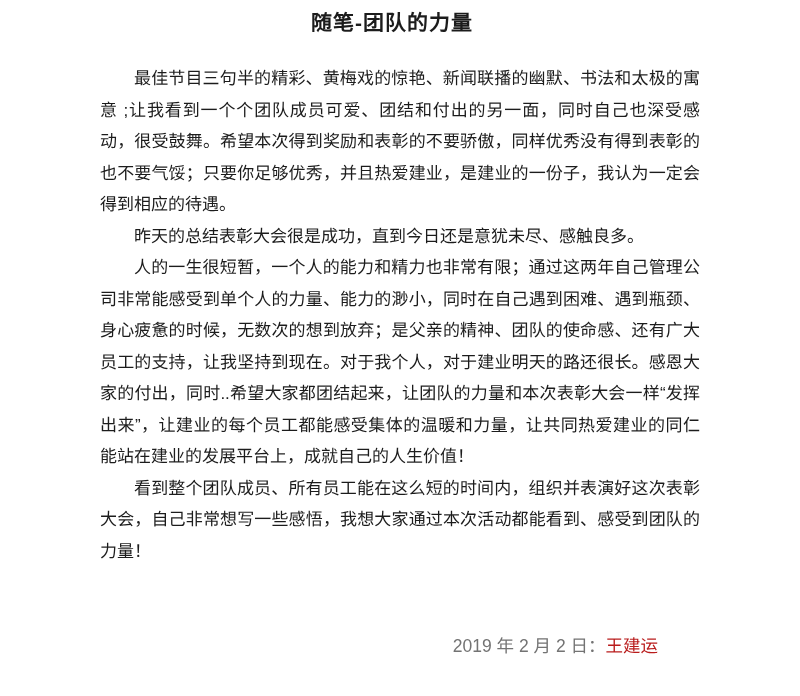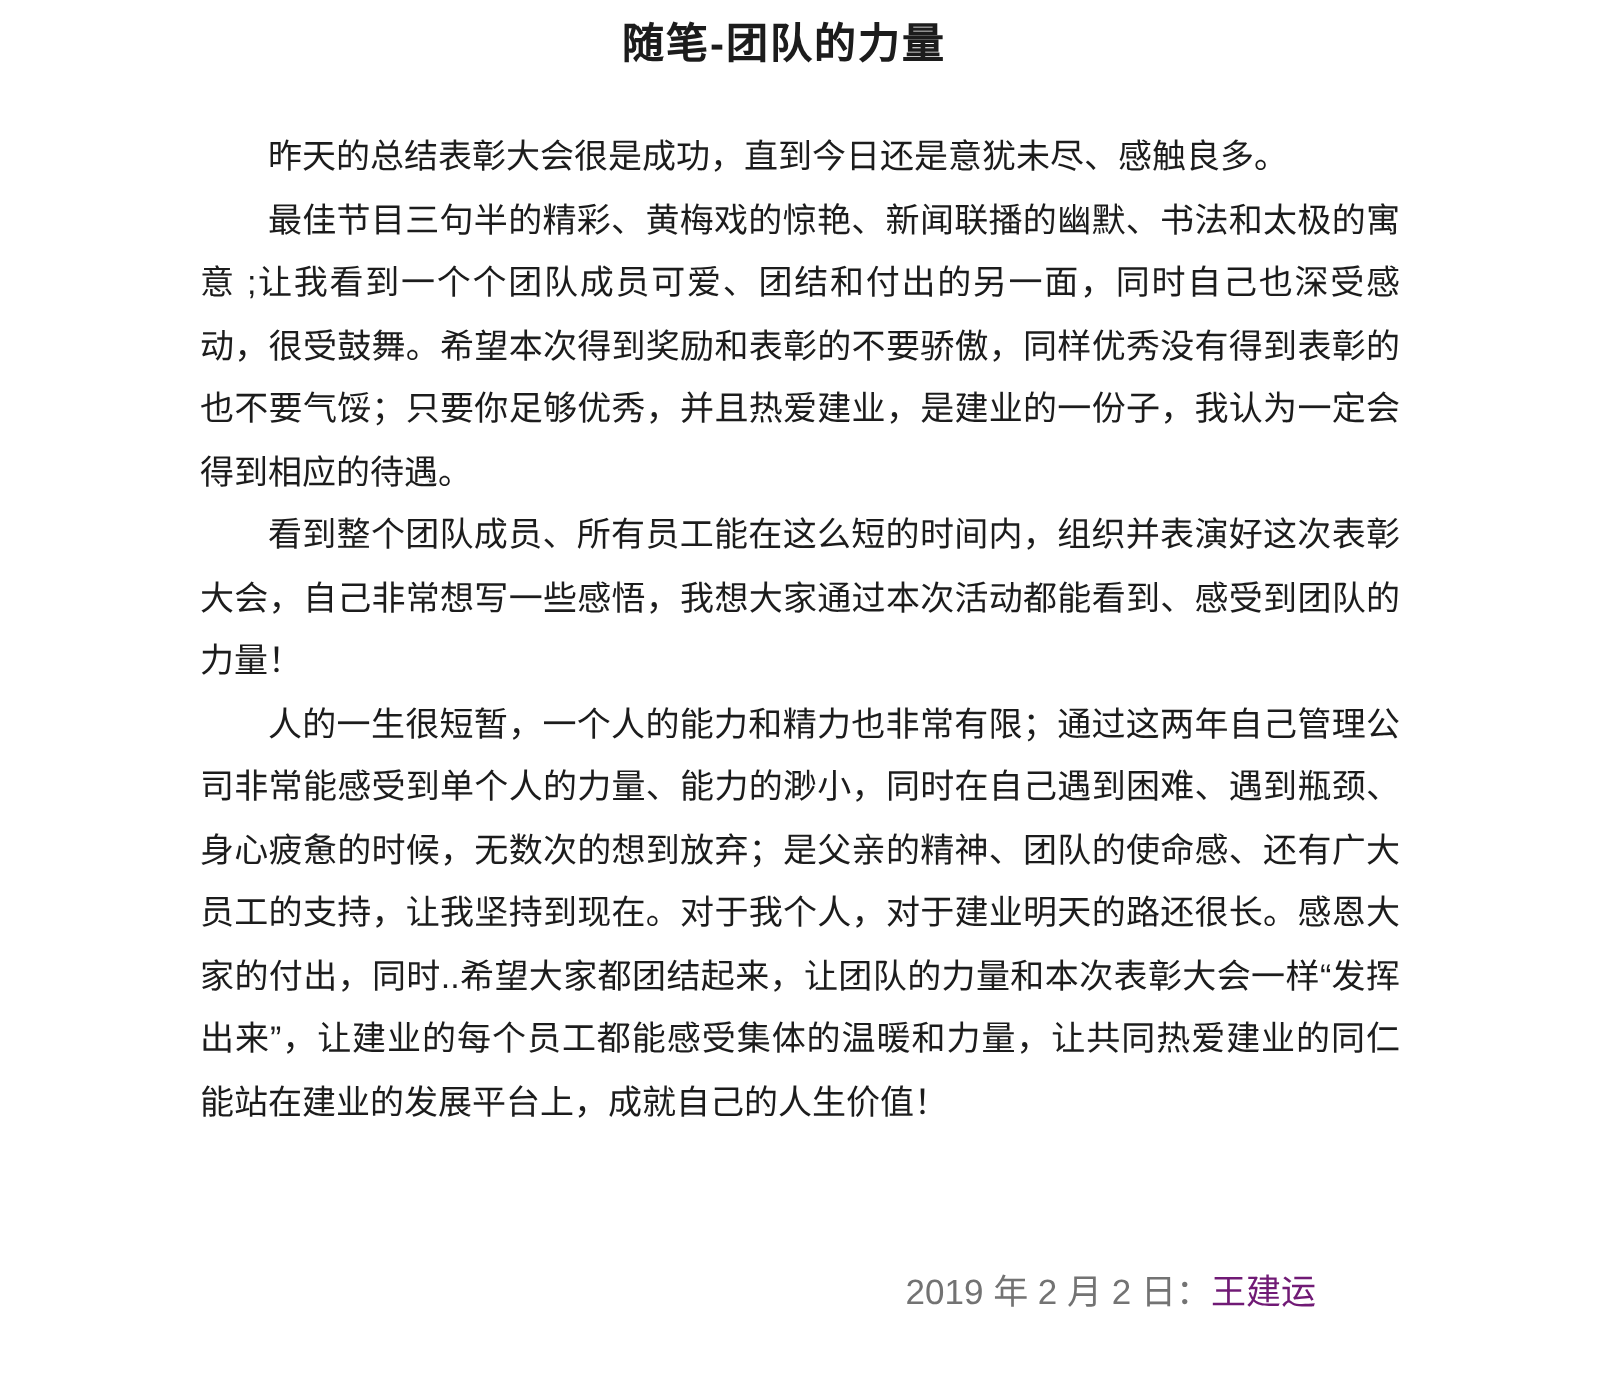--- a/index.html
+++ b/index.html
@@ -47,34 +47,34 @@
     line-height: 31.5px;
     white-space: nowrap;
   }
   .signature .sig-date {
     font-family: "Liberation Sans", sans-serif;
     color: #737373;
   }
   .signature .sig-name {
     font-family: Liberation Mono, monospace;
     font-weight: normal;
-    color: #701a75;
+    color: #b91c1c;
   }
 </style>
 </head>
 <body>
 
 <div class="page">
 
   <h1 class="doc-title">随笔-团队的力量</h1>
 
   <div class="doc-body">
+    <p>最佳节目三句半的精彩、黄梅戏的惊艳、新闻联播的幽默、书法和太极的寓意 ;让我看到一个个团队成员可爱、团结和付出的另一面，同时自己也深受感动，很受鼓舞。希望本次得到奖励和表彰的不要骄傲，同样优秀没有得到表彰的也不要气馁；只要你足够优秀，并且热爱建业，是建业的一份子，我认为一定会得到相应的待遇。</p>
     <p>昨天的总结表彰大会很是成功，直到今日还是意犹未尽、感触良多。</p>
-    <p>最佳节目三句半的精彩、黄梅戏的惊艳、新闻联播的幽默、书法和太极的寓意 ;让我看到一个个团队成员可爱、团结和付出的另一面，同时自己也深受感动，很受鼓舞。希望本次得到奖励和表彰的不要骄傲，同样优秀没有得到表彰的也不要气馁；只要你足够优秀，并且热爱建业，是建业的一份子，我认为一定会得到相应的待遇。</p>
+    <p>人的一生很短暂，一个人的能力和精力也非常有限；通过这两年自己管理公司非常能感受到单个人的力量、能力的渺小，同时在自己遇到困难、遇到瓶颈、身心疲惫的时候，无数次的想到放弃；是父亲的精神、团队的使命感、还有广大员工的支持，让我坚持到现在。对于我个人，对于建业明天的路还很长。感恩大家的付出，同时..希望大家都团结起来，让团队的力量和本次表彰大会一样“发挥出来”，让建业的每个员工都能感受集体的温暖和力量，让共同热爱建业的同仁能站在建业的发展平台上，成就自己的人生价值！</p>
     <p>看到整个团队成员、所有员工能在这么短的时间内，组织并表演好这次表彰大会，自己非常想写一些感悟，我想大家通过本次活动都能看到、感受到团队的力量！</p>
-    <p>人的一生很短暂，一个人的能力和精力也非常有限；通过这两年自己管理公司非常能感受到单个人的力量、能力的渺小，同时在自己遇到困难、遇到瓶颈、身心疲惫的时候，无数次的想到放弃；是父亲的精神、团队的使命感、还有广大员工的支持，让我坚持到现在。对于我个人，对于建业明天的路还很长。感恩大家的付出，同时..希望大家都团结起来，让团队的力量和本次表彰大会一样“发挥出来”，让建业的每个员工都能感受集体的温暖和力量，让共同热爱建业的同仁能站在建业的发展平台上，成就自己的人生价值！</p>
   </div>
 
   <div class="signature">
     <span class="sig-date">2019 年 2 月 2 日：</span><span class="sig-name">王建运</span>
   </div>
 
 </div>
 
 </body></html>

